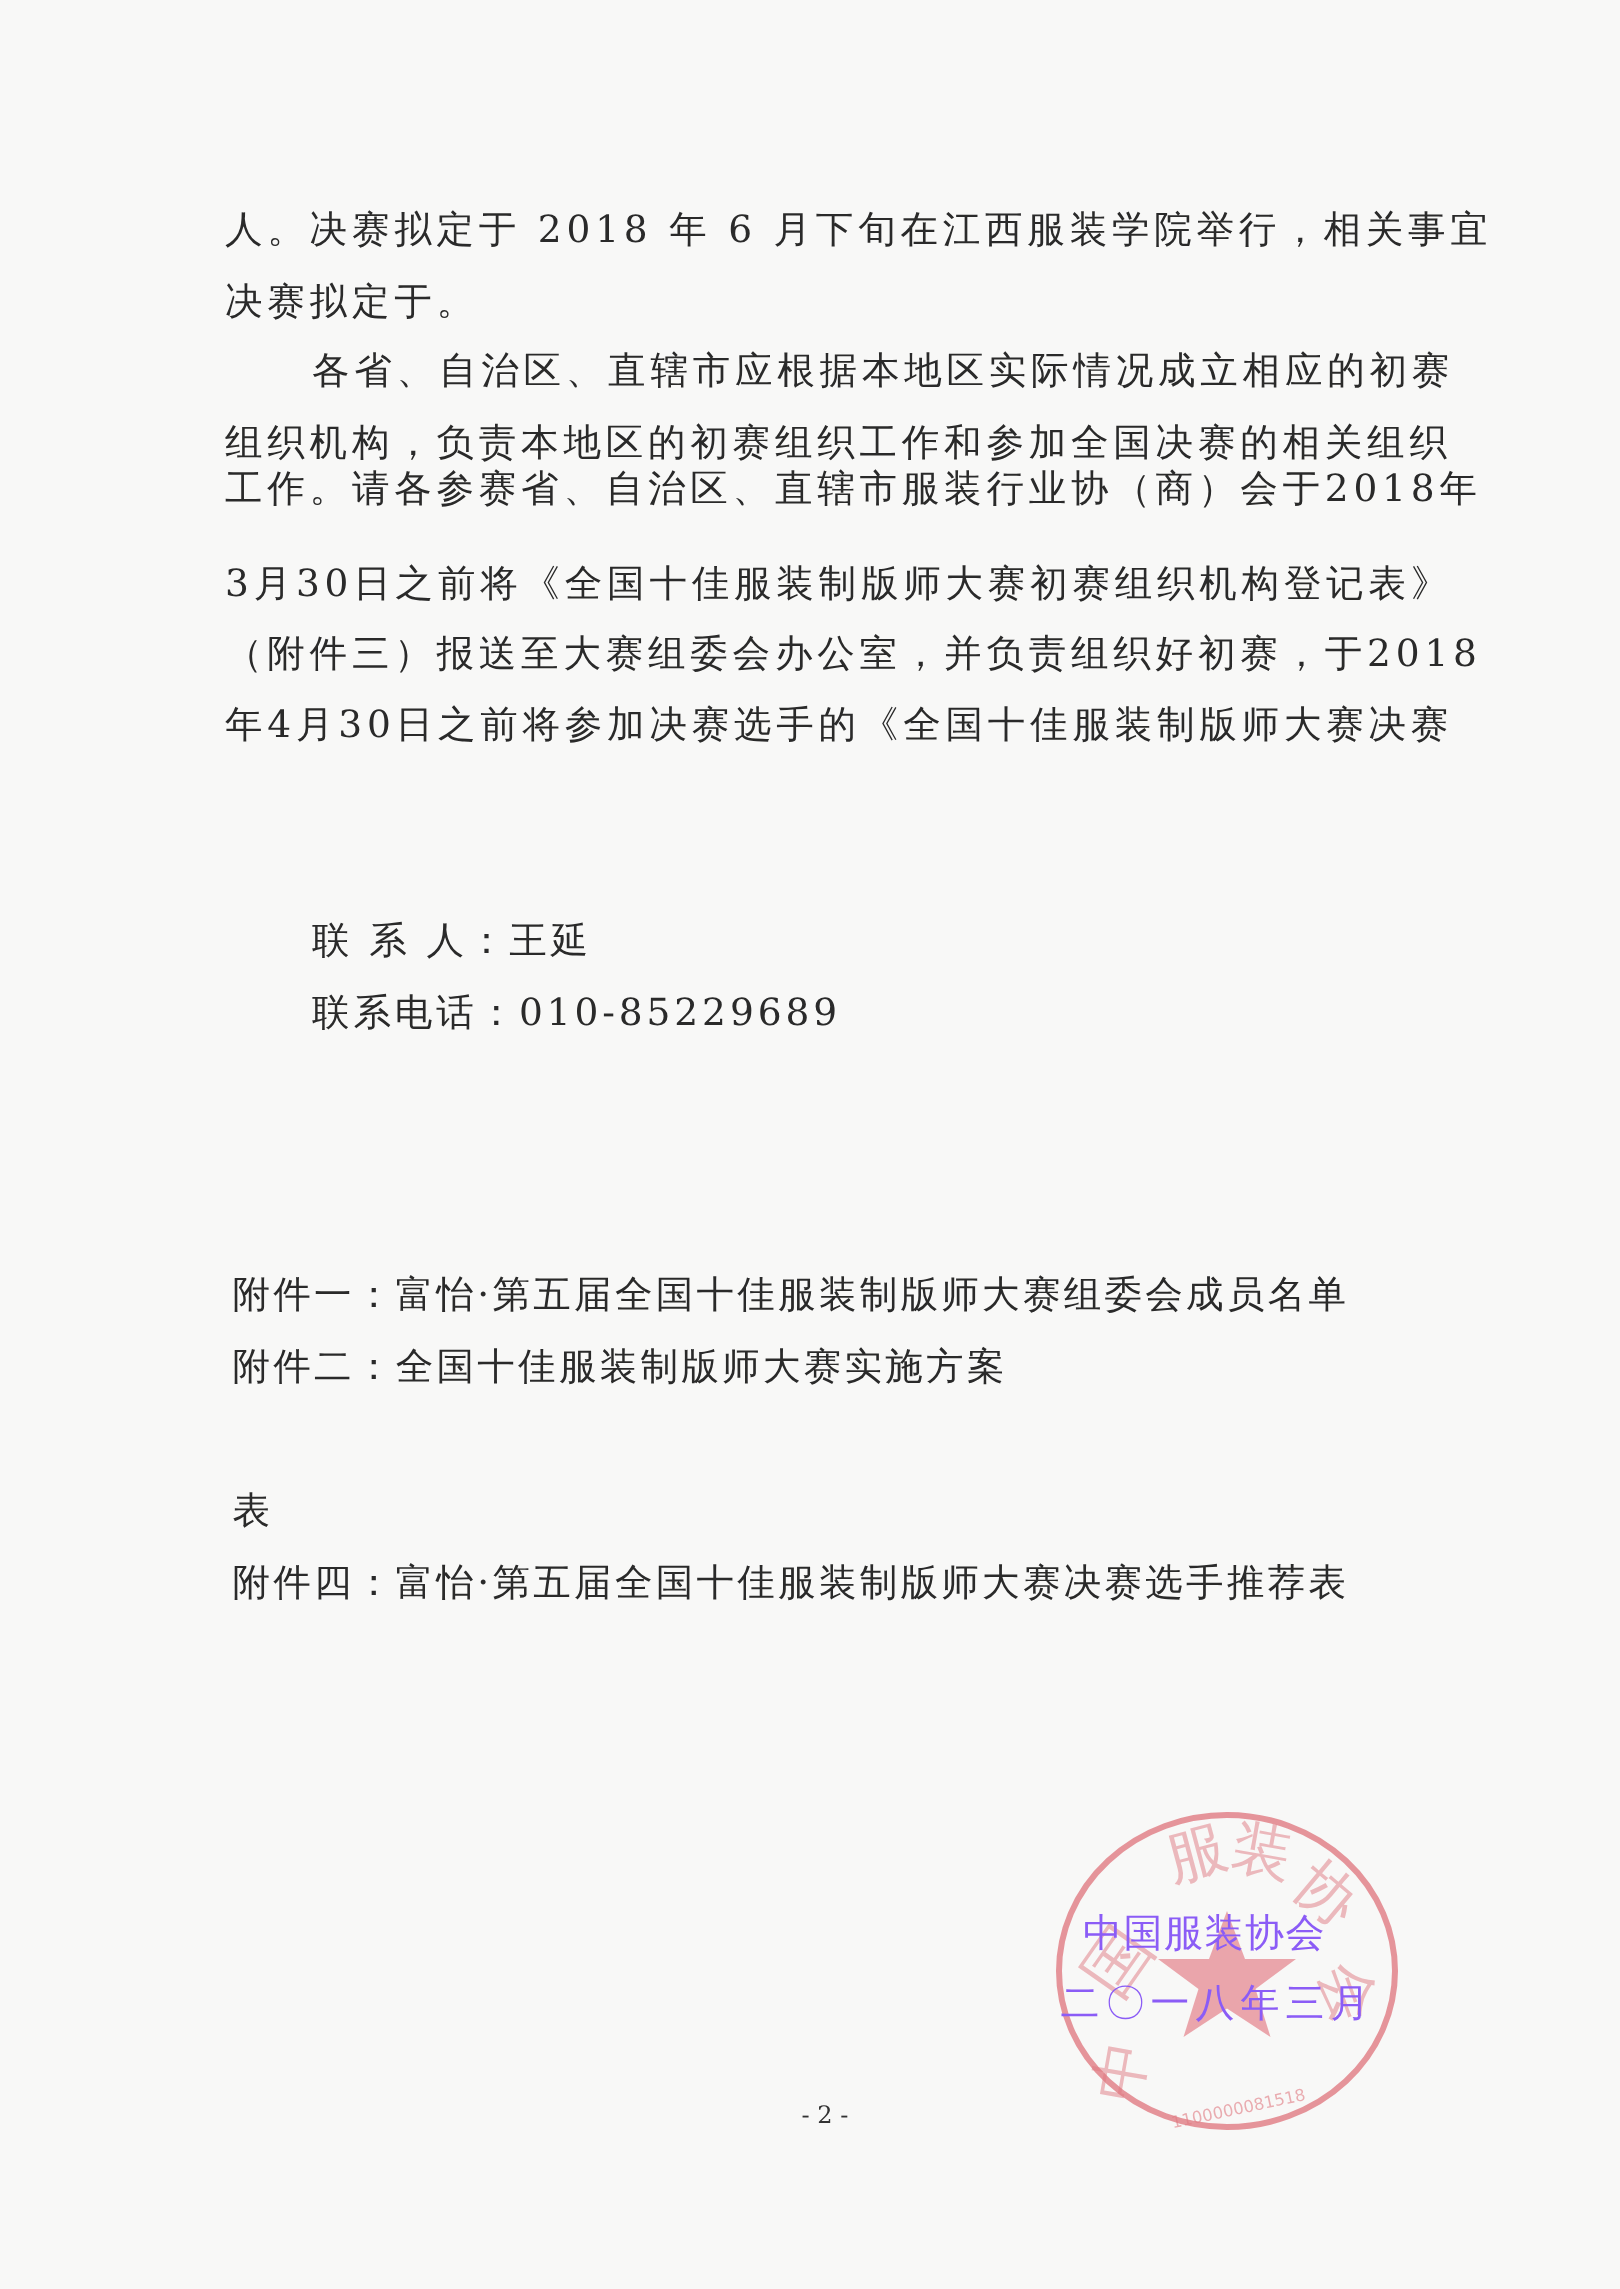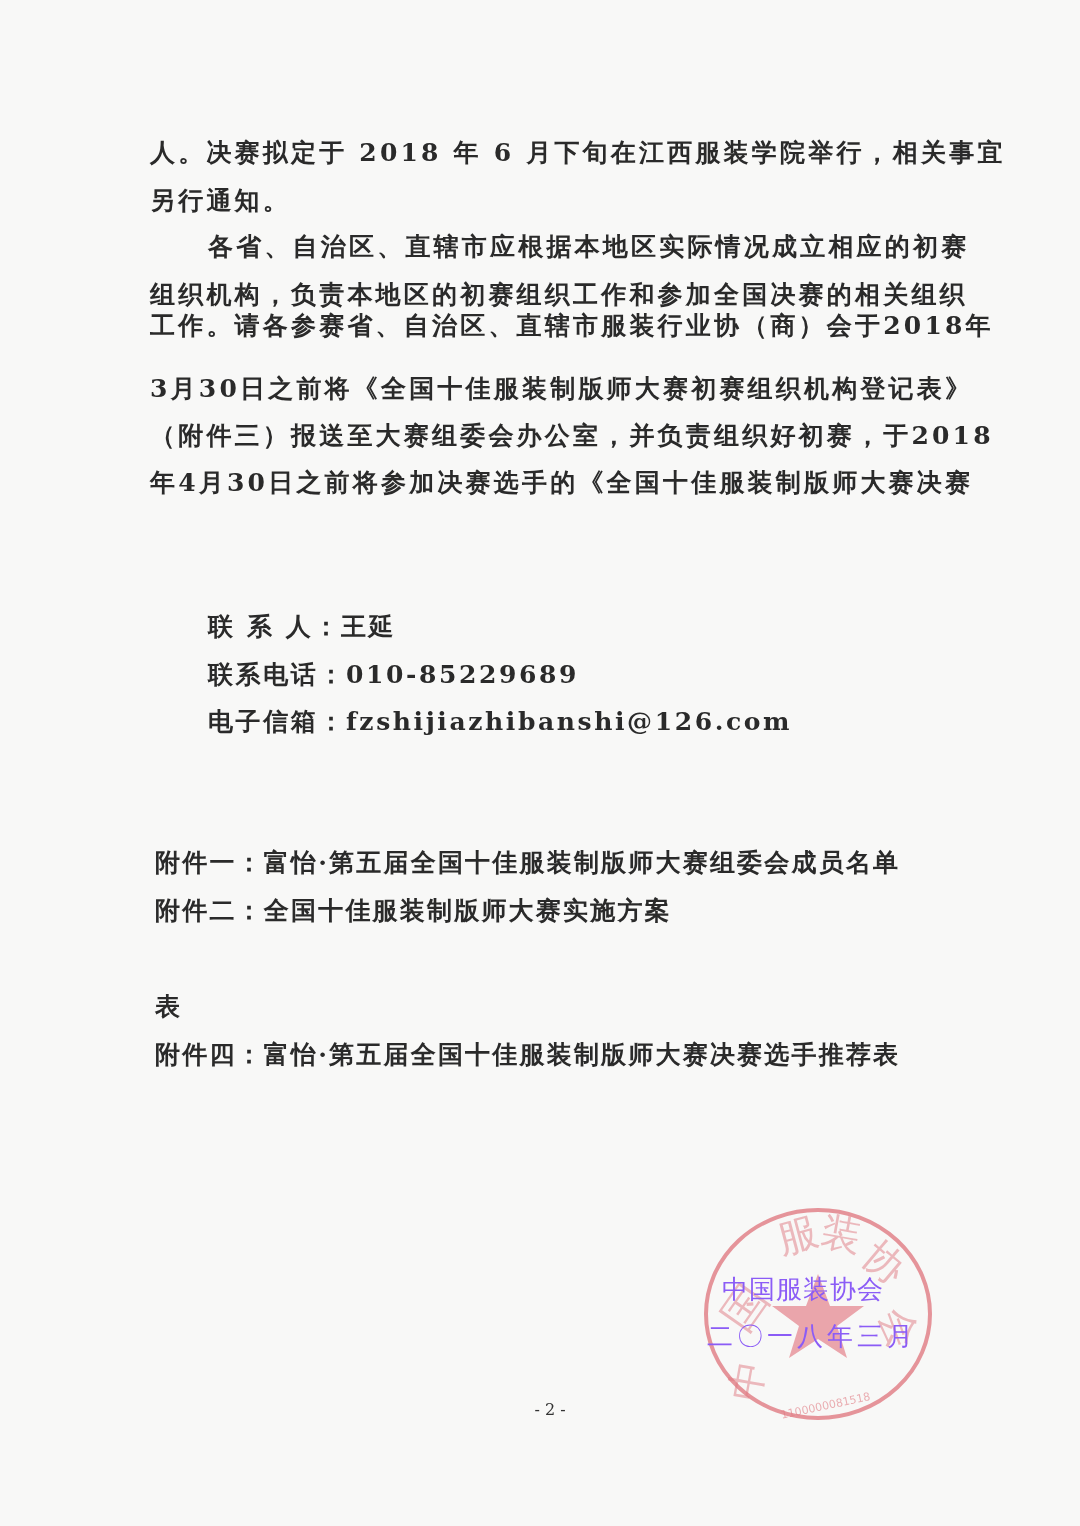--- a/index.html
+++ b/index.html
@@ -5,21 +5,21 @@
   html, body { margin: 0; padding: 0; }
   body {
     width: 1080px; height: 1526px; position: relative; overflow: hidden;
     background: #f7f7f6;
     font-family: "DejaVu Serif", "Liberation Serif", serif;
     color: #2a2a2a;
   }
   .page { position: absolute; inset: 0; background: #f8f8f7; }
   .line {
     position: absolute; left: 150px; font-size: 25px; line-height: 30px;
-    white-space: nowrap; letter-spacing: 3.2px; font-weight: bold;
+    white-space: nowrap; letter-spacing: 3.2px;
   }
   .indent { left: 208px; text-align: center; }
   .contact { left: 208px; letter-spacing: 2.6px; }
   .attach { left: 155px; letter-spacing: 2.2px; }
   .stamp {
     position: absolute; left: 700px; top: 1206px; width: 236px; height: 216px;
   }
   .sig {
     position: absolute; font-size: 26px; line-height: 30px; white-space: nowrap; color: #8b5cf6;
     letter-spacing: 1px;
@@ -28,31 +28,30 @@
     position: absolute; left: 520px; top: 1400px; width: 60px; text-align: center;
     font-size: 16px; color: #333;
   }
 </style>
 </head>
 <body>
 
 <div class="page">
 
   <div class="line" style="top:138px">人。决赛拟定于 2018 年 6 月下旬在江西服装学院举行，相关事宜</div>
-  <div class="line" style="top:186px">另行通知。</div>
+  <div class="line" style="top:186px">决赛拟定于。</div>
   <div class="line indent" style="top:232px">各省、自治区、直辖市应根据本地区实际情况成立相应的初赛</div>
   <div class="line" style="top:280px">组织机构，负责本地区的初赛组织工作和参加全国决赛的相关组织</div>
   <div class="line" style="top:311px">工作。请各参赛省、自治区、直辖市服装行业协（商）会于2018年</div>
   <div class="line" style="top:374px">3月30日之前将《全国十佳服装制版师大赛初赛组织机构登记表》</div>
   <div class="line" style="top:421px">（附件三）报送至大赛组委会办公室，并负责组织好初赛，于2018</div>
   <div class="line" style="top:468px">年4月30日之前将参加决赛选手的《全国十佳服装制版师大赛决赛</div>
 
   <div class="line contact" style="top:612px">联 系 人：王延</div>
   <div class="line contact" style="top:660px">联系电话：010-85229689</div>
-  <div class="line contact" style="top:707px">电子信箱：fzshijiazhibanshi@126.com</div>
 
   <div class="line attach" style="top:848px">附件一：富怡·第五届全国十佳服装制版师大赛组委会成员名单</div>
   <div class="line attach" style="top:896px">附件二：全国十佳服装制版师大赛实施方案</div>
   <div class="line attach" style="top:992px">表</div>
   <div class="line attach" style="top:1040px">附件四：富怡·第五届全国十佳服装制版师大赛决赛选手推荐表</div>
 
   <svg class="stamp" viewBox="0 0 236 216">
     <ellipse cx="118" cy="108" rx="112" ry="104" fill="none" stroke="#e07a82" stroke-width="4" opacity="0.8"></ellipse>
     <polygon points="118,68 130,100 164,100 137,120 147,152 118,133 89,152 99,120 72,100 106,100" fill="#e58a92" opacity="0.75"></polygon>
     <text x="30" y="120" font-size="44" fill="#e07a82" opacity="0.5" font-family="DejaVu Sans, sans-serif" transform="rotate(-55 45 110)">国</text>

